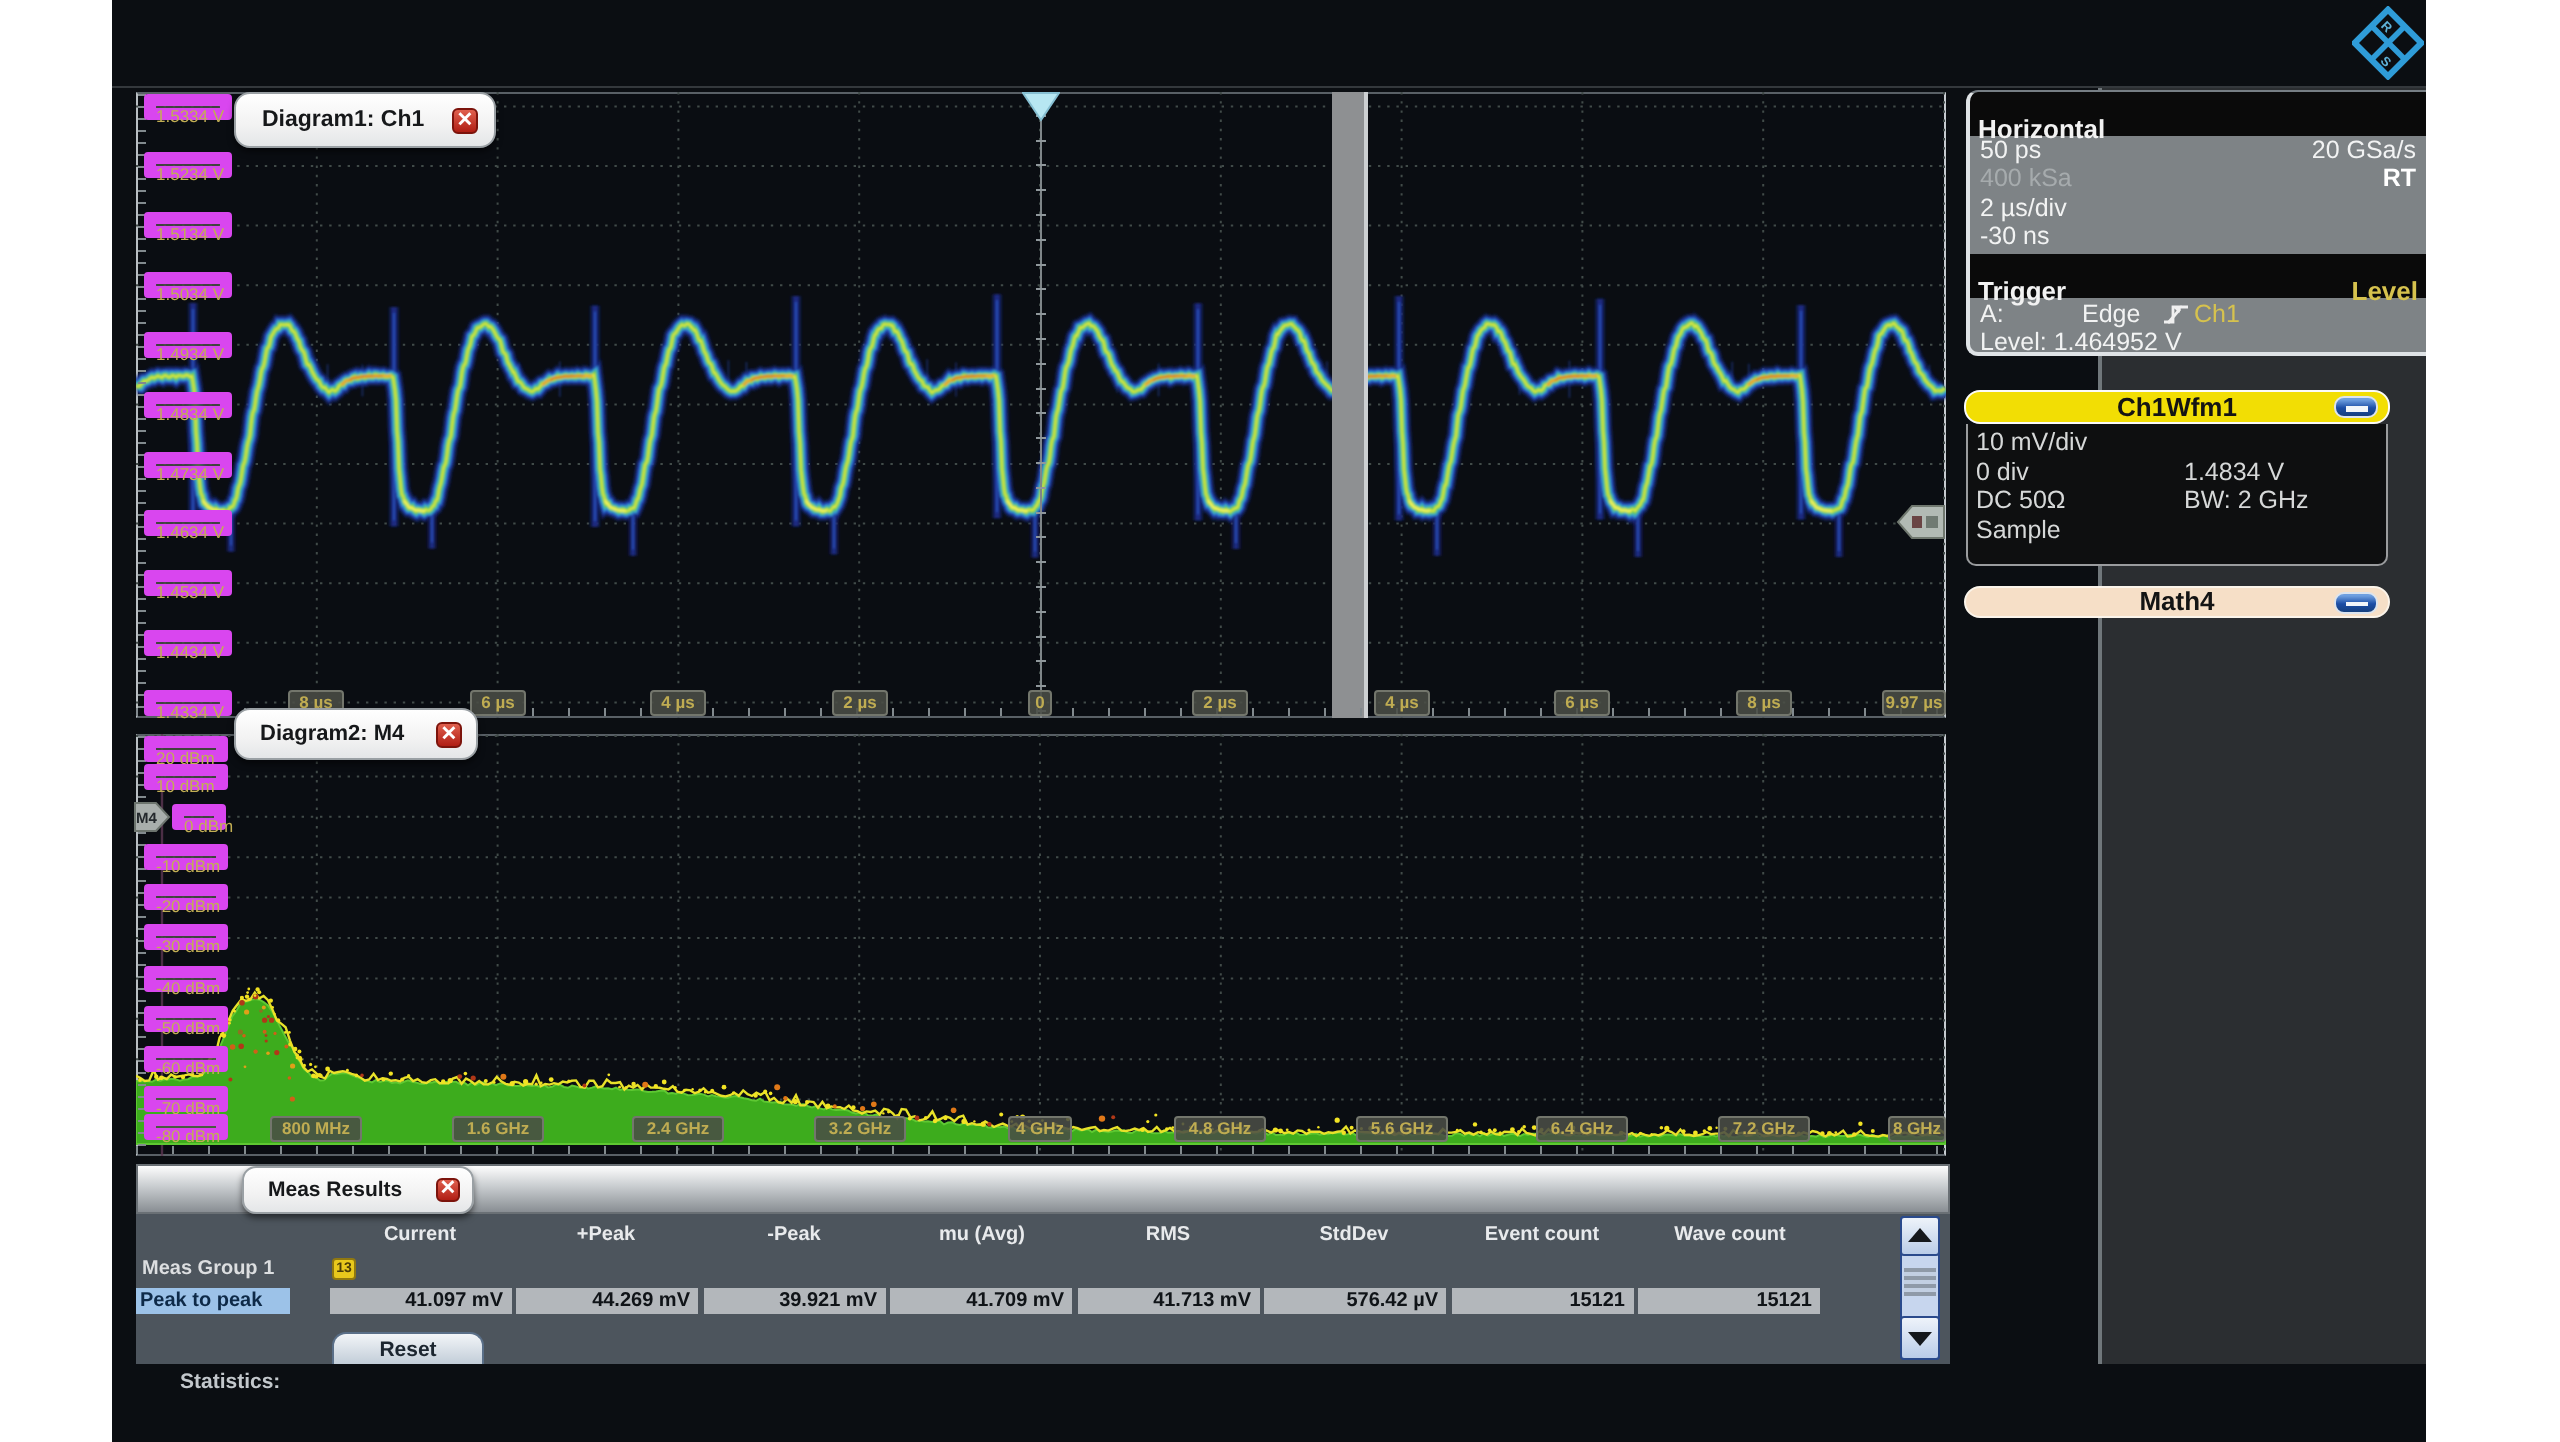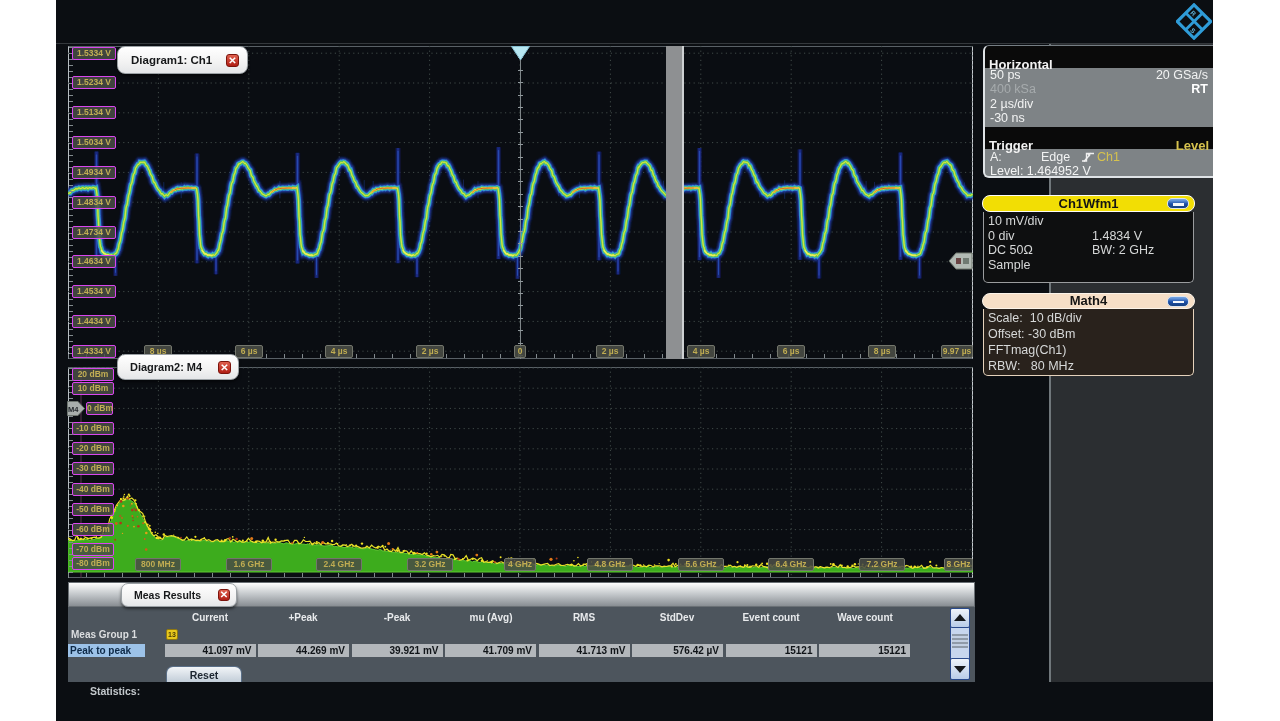--- a/index.html
+++ b/index.html
@@ -3,21 +3,21 @@
 html,body{margin:0;padding:0;background:#fff;width:1280px;height:721px;overflow:hidden}
 *{box-sizing:border-box}
 body{font-family:"Liberation Sans",sans-serif;position:relative}
 .abs{position:absolute}
 .screen{left:56px;top:0;width:1157px;height:721px;background:#0b0e12}
 .sidebar{left:1049px;top:44px;width:164px;height:638px;background:#2b2e31;border-left:2px solid #70777b}
 .topline{left:56px;top:43px;width:1157px;height:1px;background:#34383c}
 .plot{background:#0a0d12;border:1px solid #596066;border-left:1px solid #b9bfc3;border-right:1px solid #c6cbd0}
 .ticksL{width:4px;background:repeating-linear-gradient(to bottom,#828a8e 0 1px,transparent 1px 6px)}
 .ticksB{height:4px;background:repeating-linear-gradient(to right,#828a8e 0 1px,transparent 1px 18px)}
-.ylab{position:absolute;white-space:nowrap;height:13px;background:rgba(74,77,70,.85);border:1px solid #d946ef;border-radius:2px;color:#c2ae54;font-size:8.5px;font-weight:bold;text-align:center;line-height:11px;z-index:6}
+.ylab{position:absolute;white-space:nowrap;height:13px;background:rgba(74,77,70,.85);border:6px solid #d946ef;border-radius:2px;color:#c2ae54;font-size:8.5px;font-weight:normal;line-height:11px;z-index:6}
 .xlab{position:absolute;white-space:nowrap;height:13px;background:rgba(74,77,70,.88);border:1px solid #73766c;border-radius:2px;color:#bfac52;font-size:8.5px;font-weight:bold;text-align:center;line-height:11px;z-index:6}
 .dtab{position:absolute;background:linear-gradient(#ffffff,#f2f2f2 60%,#e4e6e8);border:1px solid #9aa0a4;border-radius:8px;box-shadow:0 2px 3px rgba(0,0,0,.5);z-index:8;color:#16181a;font-weight:bold}
 .closex{position:absolute;width:13px;height:13px;border-radius:3px;background:linear-gradient(#e0604e,#b01e14);border:1px solid #7c140c;color:#fff;font-size:10px;font-weight:bold;text-align:center;line-height:11px}
 .graybar{left:666px;top:46px;width:18px;height:313px;background:#8e9092;border-right:2.5px solid #cdd0d2;z-index:4}
 .trigline{left:520px;top:46px;width:1px;height:313px;background:#7f8689;z-index:3}
 .panel-title{background:#0a0a0a;color:#f2f2f2;font-weight:bold;font-size:13px;padding:11px 4px;height:16px}
 .hrow{font-size:12.5px;color:#f2f3f3;padding:0 5px;line-height:14.4px;position:relative}
 .hrow .r{position:absolute;right:5px;top:0}
 .infobox-body{color:#d6d8d8;font-size:12.5px;line-height:15.6px;padding:1px 4px}
 .minbtn{position:absolute;right:5px;top:2px;width:22px;height:11px;border-radius:5px;background:linear-gradient(#6e9fe0 10%,#1c4ea6 55%,#16407e);border:1px solid #dce4ee}
@@ -558,26 +558,20 @@
   <div style="position:relative;height:71px;background:#0e0f10;border:1px solid #9a9c9e;border-top:none;border-radius:0 0 5px 5px;margin:0 1px;line-height:14.7px;padding-top:2px" class="infobox-body">
     <div>10 mV/div</div>
     <div>0 div<span style="position:absolute;left:108px">1.4834 V</span></div>
     <div>DC 50Ω<span style="position:absolute;left:108px">BW: 2 GHz</span></div>
     <div>Sample</div>
   </div>
 </div>
 
 <div class="abs" style="left:982px;top:293px;width:213px;height:85px;z-index:3">
   <div style="height:16px;background:#f6dfc7;border:1.5px solid #fbf4ea;border-radius:8px;position:relative;color:#141414;font-weight:bold;font-size:13px;text-align:center;line-height:14px">Math4<span class="minbtn" style="top:1.5px"></span></div>
-  <div style="position:relative;height:67px;background:#29221c;border:1px solid #e5d2bc;border-top:none;border-radius:0 0 5px 5px;margin:0 1px;line-height:16px" class="infobox-body">
-    <div>Scale:&nbsp;&nbsp;10 dB/div</div>
-    <div>Offset: -30 dBm</div>
-    <div>FFTmag(Ch1)</div>
-    <div>RBW:&nbsp;&nbsp;&nbsp;80 MHz</div>
-  </div>
 </div>
 
 <svg class="abs" style="left:1176px;top:3px;z-index:3" width="36" height="37">
 <g transform="rotate(45 18 18.5)">
 <rect x="6.2" y="6.7" width="23.6" height="23.6" fill="none" stroke="#2f9cd8" stroke-width="3.1"></rect>
 <rect x="16.6" y="6.7" width="2.8" height="23.6" fill="#2f9cd8"></rect>
 <rect x="6.2" y="16.9" width="23.6" height="2.8" fill="#2f9cd8"></rect>
 <text x="9.4" y="15.4" font-size="6.5" fill="#5fb2d8" font-family="Liberation Sans" font-weight="bold">R</text>
 <text x="21.6" y="28" font-size="6.5" fill="#5fb2d8" font-family="Liberation Sans" font-weight="bold">S</text>
 </g>

